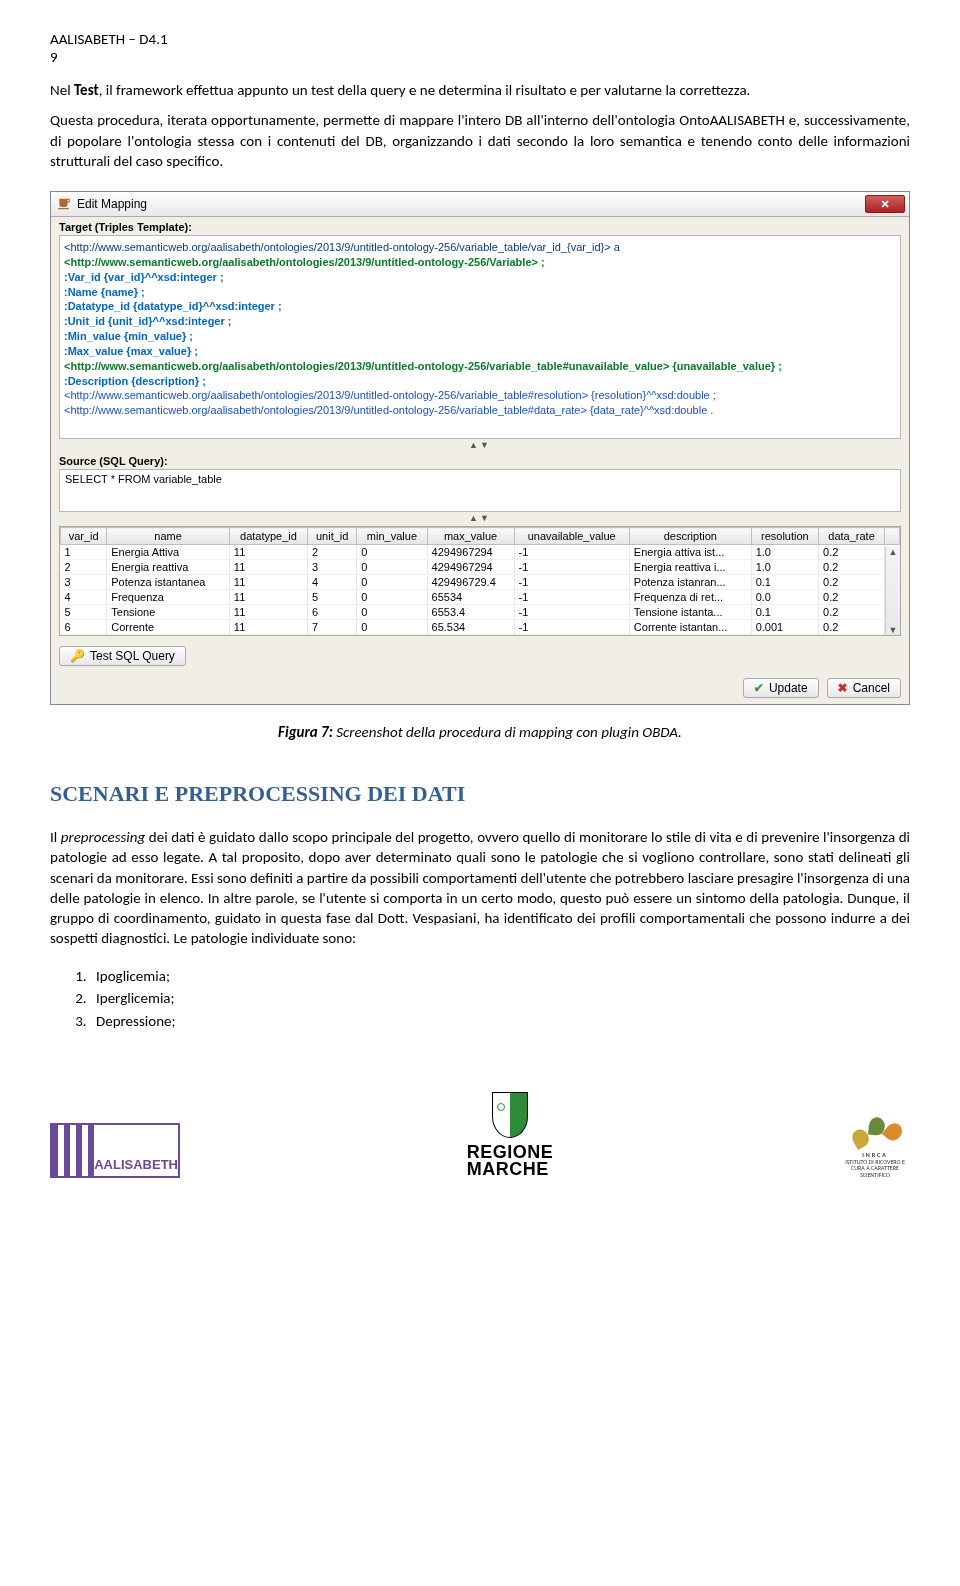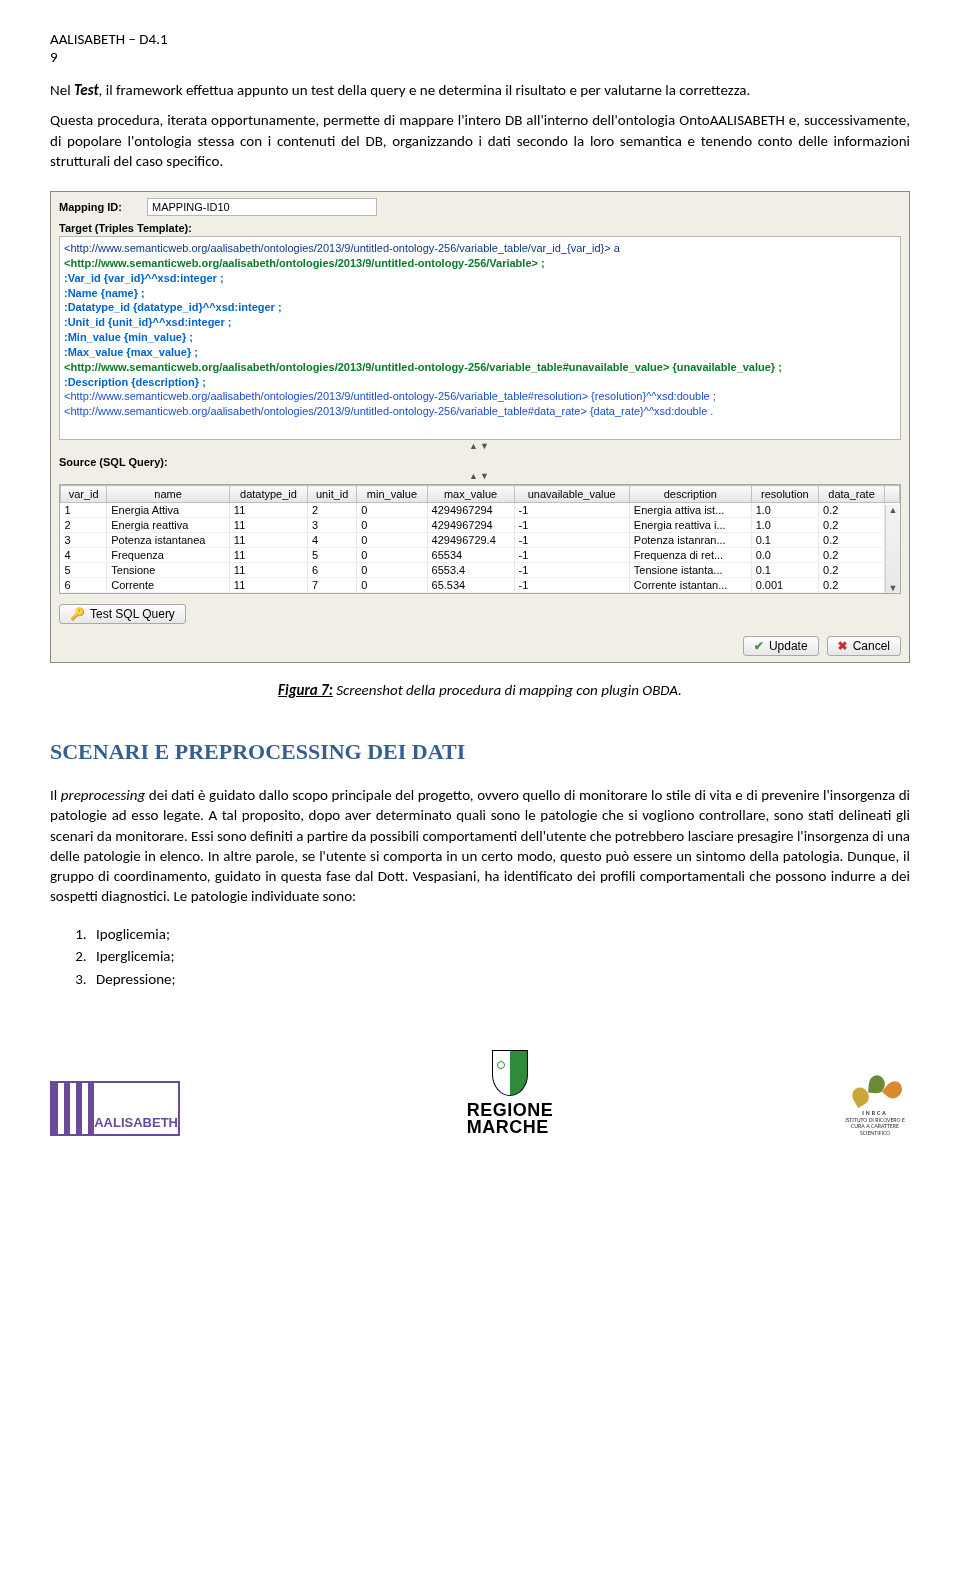--- a/index.html
+++ b/index.html
@@ -7,21 +7,21 @@
     font-family: Calibri, Arial, sans-serif;
     width: 960px;
     margin: 0 auto;
     background: #fff;
     color: #000;
     padding: 30px 50px 20px 50px;
   }
   .header-row { display: flex; justify-content: space-between; font-size: 15px; margin-bottom: 14px; flex-direction: column; }
   .body-text { font-size: 15px; line-height: 1.35; text-align: justify; margin-bottom: 10px; }
   .body-text.spaced { margin-bottom: 16px; }
-  .bold { font-weight: bold; font-style: italic; }
+  .bold { font-weight: bold; }
   .italic { font-style: italic; }
 
   
   .screenshot-wrap { margin: 20px 0 14px 0; }
   .win {
     border: 1px solid #888;
     background: #f1eee6;
     font-family: Tahoma, Arial, sans-serif;
     font-size: 11px;
     color: #000;
@@ -95,21 +95,21 @@
     background: linear-gradient(#fefefe,#e7e7e7);
     border: 1px solid #a9a9a9; border-radius: 3px;
     padding: 2px 10px; font-size: 12px;
     font-family: Tahoma, Arial, sans-serif;
   }
   .icon-keys { color: #b08b30; }
   .icon-check { color: #3a9a3a; font-weight: bold; }
   .icon-cross { color: #c03030; font-weight: bold; }
 
   .figure-caption { text-align: center; font-style: italic; font-size: 15px; margin-top: 18px; margin-bottom: 40px; }
-  .figure-caption .fig-label { font-weight: bold; font-style: italic; text-decoration: underline; }
+  .figure-caption .fig-label { font-weight: bold; font-style: italic; }
 
   h2.section { color: #365f91; font-family: Liberation Serif, serif; font-size: 22px; font-weight: bold; margin-bottom: 20px; }
 
   ol.pathologies { margin: 10px 0 30px 40px; font-size: 15px; line-height: 1.5; }
   ol.pathologies li { padding-left: 6px; }
 
   .footer-logos { display: flex; justify-content: space-between; align-items: flex-end; padding-top: 30px; }
   .logo { display: flex; flex-direction: column; font-size: 10px; }
   .logo-box-left {
     width: 130px; height: 55px;
@@ -158,31 +158,41 @@
 </div>
 
 <p class="body-text">
   <span>Nel </span><span class="bold">Test</span><span>, il framework effettua appunto un test della query e ne determina il risultato e per valutarne la correttezza.</span>
 </p>
 
 <p class="body-text spaced">Questa procedura, iterata opportunamente, permette di mappare l'intero DB all'interno dell'ontologia OntoAALISABETH e, successivamente, di popolare l'ontologia stessa con i contenuti del DB, organizzando i dati secondo la loro semantica e tenendo conto delle informazioni strutturali del caso specifico.</p>
 
 <div class="screenshot-wrap">
   <div class="win">
-
-    <div class="form-row">
-      <span class="form-label">Mapping ID:</span>
-      <span class="form-input">MAPPING-ID10</span>
-    </div>
+    <div class="win-title">
+      <div class="win-title-left">
+        <span class="coffee-icon">
+          <svg viewBox="0 0 24 24" width="14" height="14">
+              <path fill="currentColor" d="M2 21h18v-2H2v2zM20 8h-2V5h2v3zm0-5H4v10c0 2.21 1.79 4 4 4h6c2.21 0 4-1.79 4-4v-3h2c1.1 0 2-.9 2-2V5c0-1.1-.9-2-2-2z"></path>
+            </svg>
+        </span>
+        <span>Edit Mapping</span>
+      </div>
+      <div class="close-btn">
+        <span>✕</span>
+      </div>
+    </div>
+
 
     <div class="section-label">Target (Triples Template):</div>
     <div class="triples-box" id="triples-box"><div class="uri-dark">&lt;http://www.semanticweb.org/aalisabeth/ontologies/2013/9/untitled-ontology-256/variable_table/var_id_{var_id}&gt; a</div><div class="uri-green">&lt;http://www.semanticweb.org/aalisabeth/ontologies/2013/9/untitled-ontology-256/Variable&gt; ;</div><div class="colon-field">:Var_id {var_id}^^xsd:integer ;</div><div class="colon-field">:Name {name} ;</div><div class="colon-field">:Datatype_id {datatype_id}^^xsd:integer ;</div><div class="colon-field">:Unit_id {unit_id}^^xsd:integer ;</div><div class="colon-field">:Min_value {min_value} ;</div><div class="colon-field">:Max_value {max_value} ;</div><div class="uri-green">&lt;http://www.semanticweb.org/aalisabeth/ontologies/2013/9/untitled-ontology-256/variable_table#unavailable_value&gt; {unavailable_value} ;</div><div class="colon-field">:Description {description} ;</div><div class="uri-blue">&lt;http://www.semanticweb.org/aalisabeth/ontologies/2013/9/untitled-ontology-256/variable_table#resolution&gt; {resolution}^^xsd:double ;</div><div class="uri-blue">&lt;http://www.semanticweb.org/aalisabeth/ontologies/2013/9/untitled-ontology-256/variable_table#data_rate&gt; {data_rate}^^xsd:double .</div></div>
 
     <div class="drag-vert">▲▼</div>
     <div class="section-label">Source (SQL Query):</div>
+    <div class="sql-box">SELECT * FROM variable_table</div>
 
     <div class="drag-vert">▲▼</div>
     <div class="grid-wrap">
       <table class="grid">
         <thead>
             <tr id="grid-head">
               <th>var_id</th>
               <th>name</th>
               <th>datatype_id</th>
               <th>unit_id</th>

